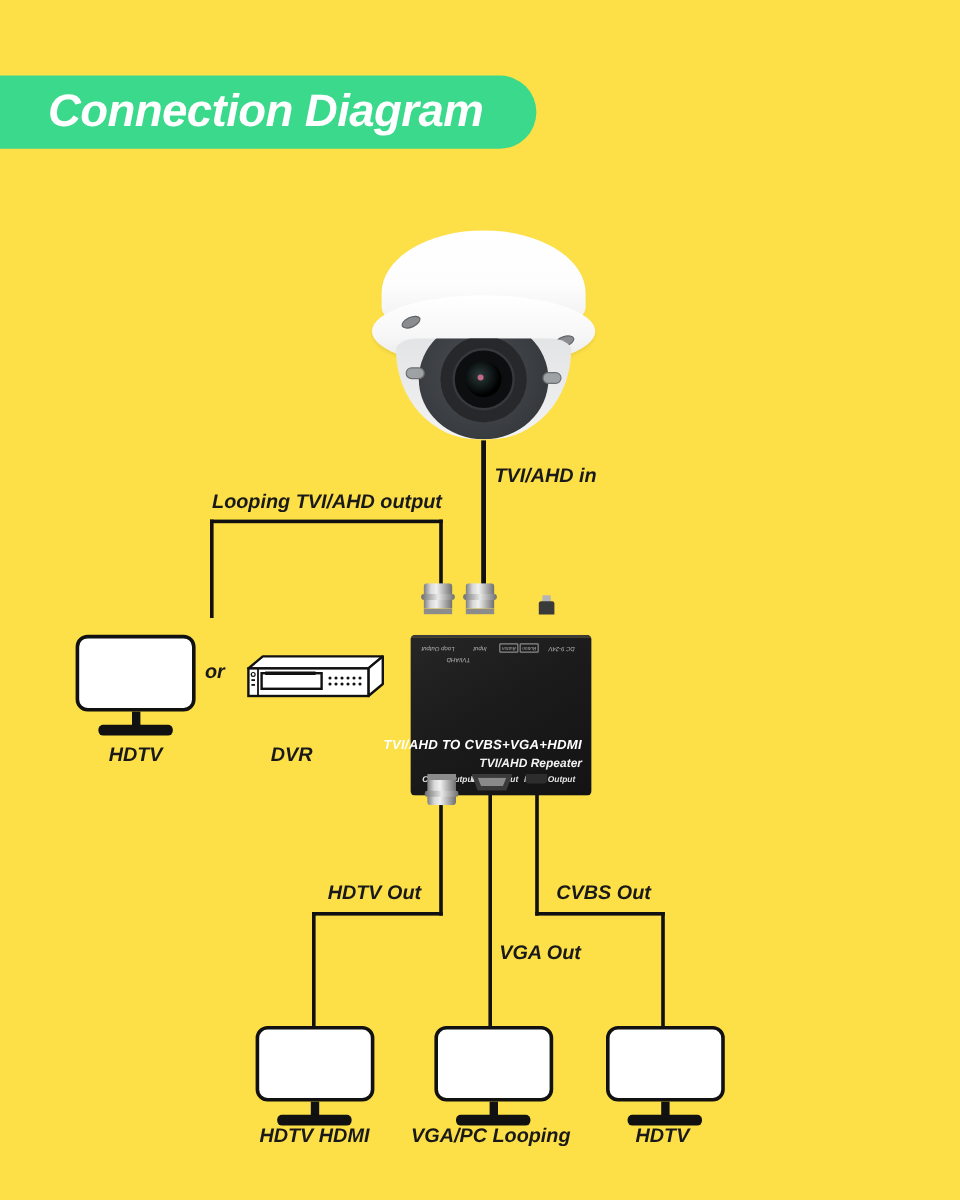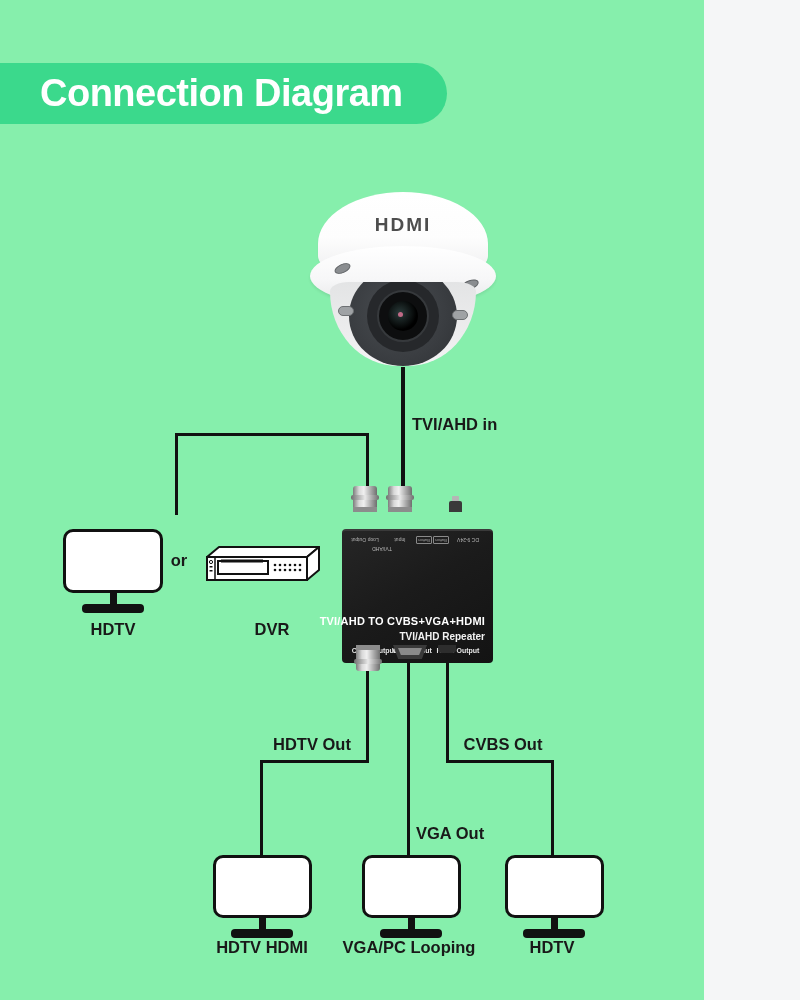--- a/index.html
+++ b/index.html
@@ -1,18 +1,18 @@
 <!DOCTYPE html>
 <html><head>
 <meta charset="utf-8">
 <style>
   * { margin:0; padding:0; box-sizing:border-box; }
   html,body { width:800px; height:1000px; }
   body { font-family:"Liberation Sans", sans-serif; background:#f5f6f7; }
-  .stage { position:relative; width:704px; height:1000px; background:#86efac; overflow:hidden; }
+  .stage { position:relative; width:800px; height:1000px; background:#fde047; overflow:hidden;font-style:italic; }
 
   
   .banner { position:absolute; left:0; top:63px; width:447px; height:61px;
             border-radius:0 30.5px 30.5px 0; }
   .banner-title { position:absolute; left:40px; top:0; height:61px; line-height:61px;
                   font-size:38px; font-weight:bold; color:#fff; letter-spacing:-0.5px; }
 
   
   .lbl { position:absolute; font-size:16.5px; font-weight:600; color:#191919; }
   .lbl.center { text-align:center; }
@@ -102,21 +102,20 @@
 <body>
 
 <div class="stage">
 
   <div class="banner" style="background:#3BD98C;">
     <div class="banner-title">Connection Diagram</div>
   </div>
 
   <div class="camera">
     <div class="cam-top"></div>
-    <div class="cam-logo">HDMI</div>
     <div class="cam-skirt"></div>
     <div class="cam-screw left"></div>
     <div class="cam-screw right"></div>
     <div class="cam-glass">
       <div class="lens-housing"></div>
       <div class="lens-clip l"></div>
       <div class="lens-clip r"></div>
       <div class="lens-r1"></div>
       <div class="lens-r2"></div>
       <div class="lens-r3"></div>
@@ -129,24 +128,25 @@
   <div class="line" style="left:175px; top:433px; width:3px; height:82px;"></div>
   <div class="line" style="left:366px; top:433px; width:3px; height:57px;"></div>
   <div class="line" style="left:366px; top:670px; width:3px; height:93px;"></div>
   <div class="line" style="left:260px; top:760px; width:109px; height:3px;"></div>
   <div class="line" style="left:260px; top:760px; width:3px; height:95px;"></div>
   <div class="line" style="left:407px; top:656px; width:3px; height:199px;"></div>
   <div class="line" style="left:446px; top:651px; width:3px; height:112px;"></div>
   <div class="line" style="left:446px; top:760px; width:108px; height:3px;"></div>
   <div class="line" style="left:551px; top:760px; width:3px; height:95px;"></div>
 
-  <div class="lbl" style="left:412px; top:415px;">TVI/AHD in</div>
+  <div class="lbl center" style="left:165px; top:409px; width:215px;">Looping TVI/AHD output</div>
+  <div class="lbl" style="left:412px; top:388px;">TVI/AHD in</div>
   <div class="lbl center" style="left:247px; top:735px; width:130px;">HDTV Out</div>
   <div class="lbl center" style="left:438px; top:735px; width:130px;">CVBS Out</div>
-  <div class="lbl" style="left:416px; top:824px;">VGA Out</div>
+  <div class="lbl" style="left:416px; top:785px;">VGA Out</div>
   <div class="lbl center" style="left:164px; top:551px; width:30px;">or</div>
 
   <div class="bnc" style="left:353px; top:486px;"></div>
   <div class="bnc" style="left:388px; top:486px;"></div>
   <div class="power-tip"></div>
   <div class="power-jack"></div>
 
   <div class="repeater">
     <div class="rep-tiny" style="left:0; top:5px; width:46px;">Loop Output</div>
     <div class="rep-tiny" style="left:38px; top:5px; width:40px;">Input</div>
@@ -191,21 +191,21 @@
         <circle cx="90" cy="22" r="1.3"></circle>
         <circle cx="95" cy="22" r="1.3"></circle>
       <circle cx="70" cy="27" r="1.3"></circle>
         <circle cx="75" cy="27" r="1.3"></circle>
         <circle cx="80" cy="27" r="1.3"></circle>
         <circle cx="85" cy="27" r="1.3"></circle>
         <circle cx="90" cy="27" r="1.3"></circle>
         <circle cx="95" cy="27" r="1.3"></circle>
     </g>
   </svg>
-  <div class="lbl center" style="left:212px; top:620px; width:120px;">DVR</div>
+  <div class="lbl center" style="left:183px; top:620px; width:120px;">DVR</div>
 
   <div class="screen" style="left:213px; top:855px; width:99px; height:63px;"></div>
   <div class="stand-bar" style="left:259px; top:918px;"></div>
   <div class="stand-base" style="left:231px; top:929px;"></div>
   <div class="lbl center" style="left:192px; top:938px; width:140px;">HDTV HDMI</div>
 
   <div class="screen" style="left:362px; top:855px; width:99px; height:63px;"></div>
   <div class="stand-bar" style="left:408px; top:918px;"></div>
   <div class="stand-base" style="left:380px; top:929px;"></div>
   <div class="lbl center" style="left:339px; top:938px; width:140px;">VGA/PC Looping</div>

